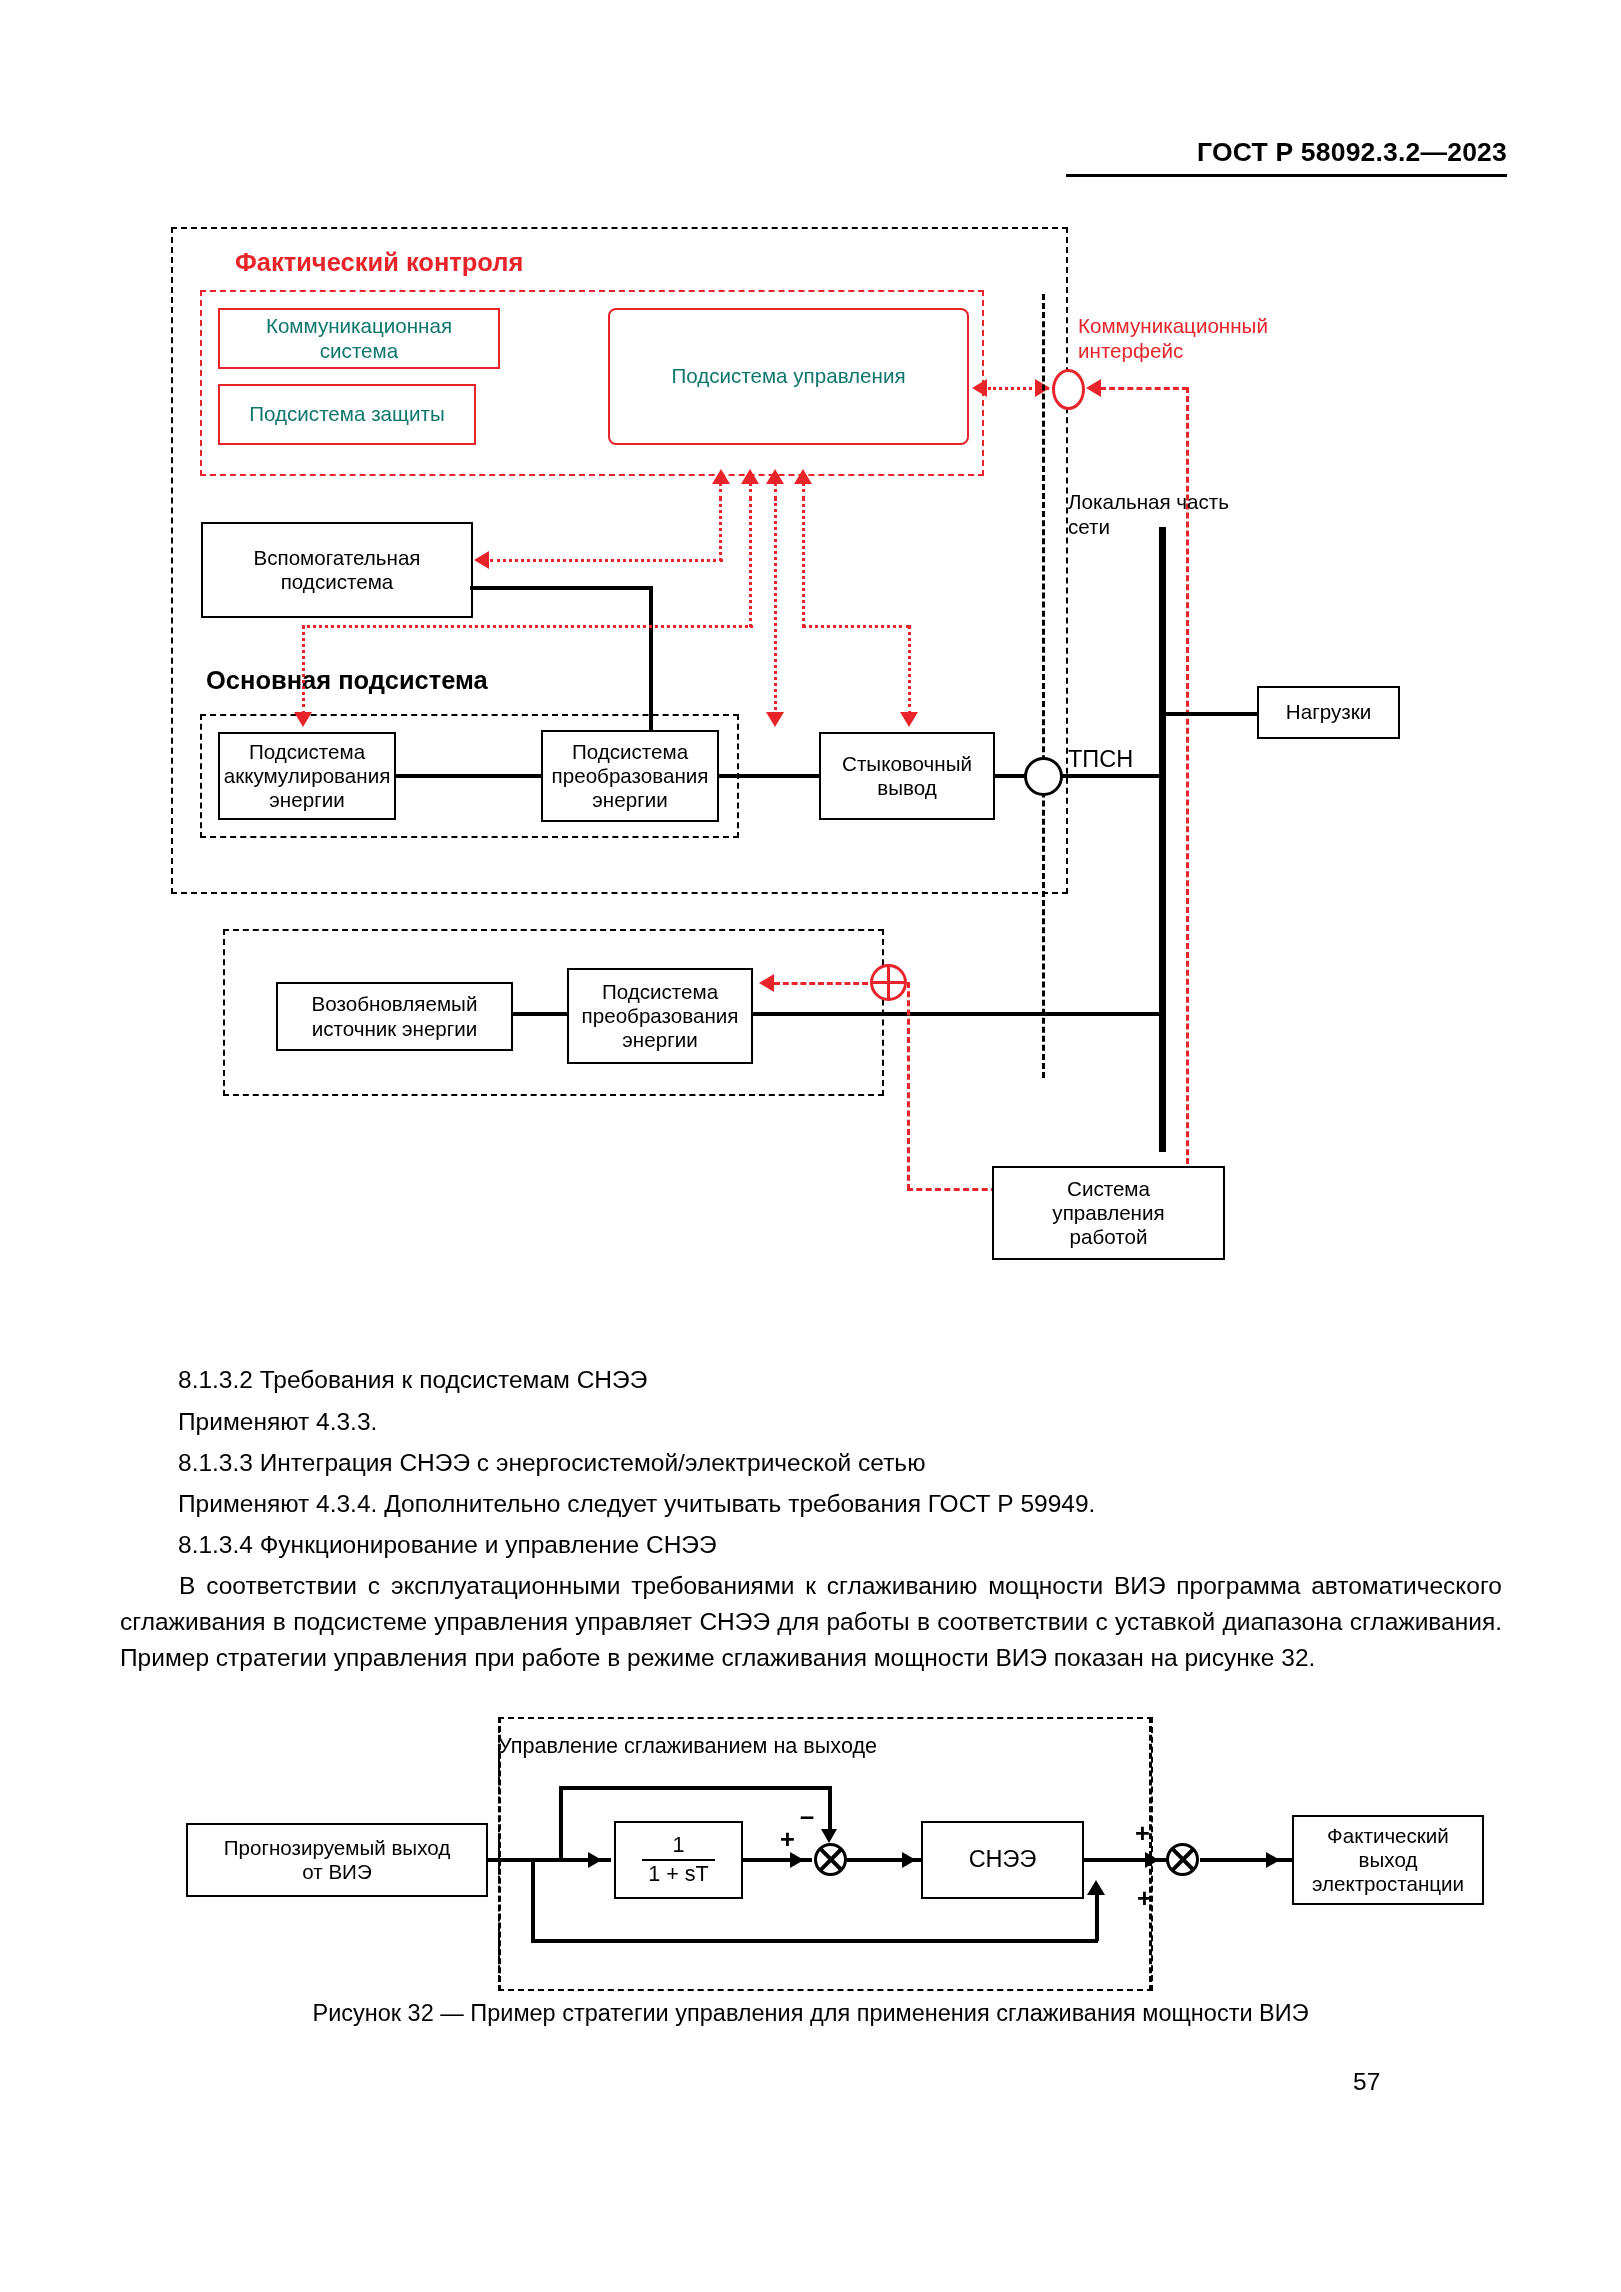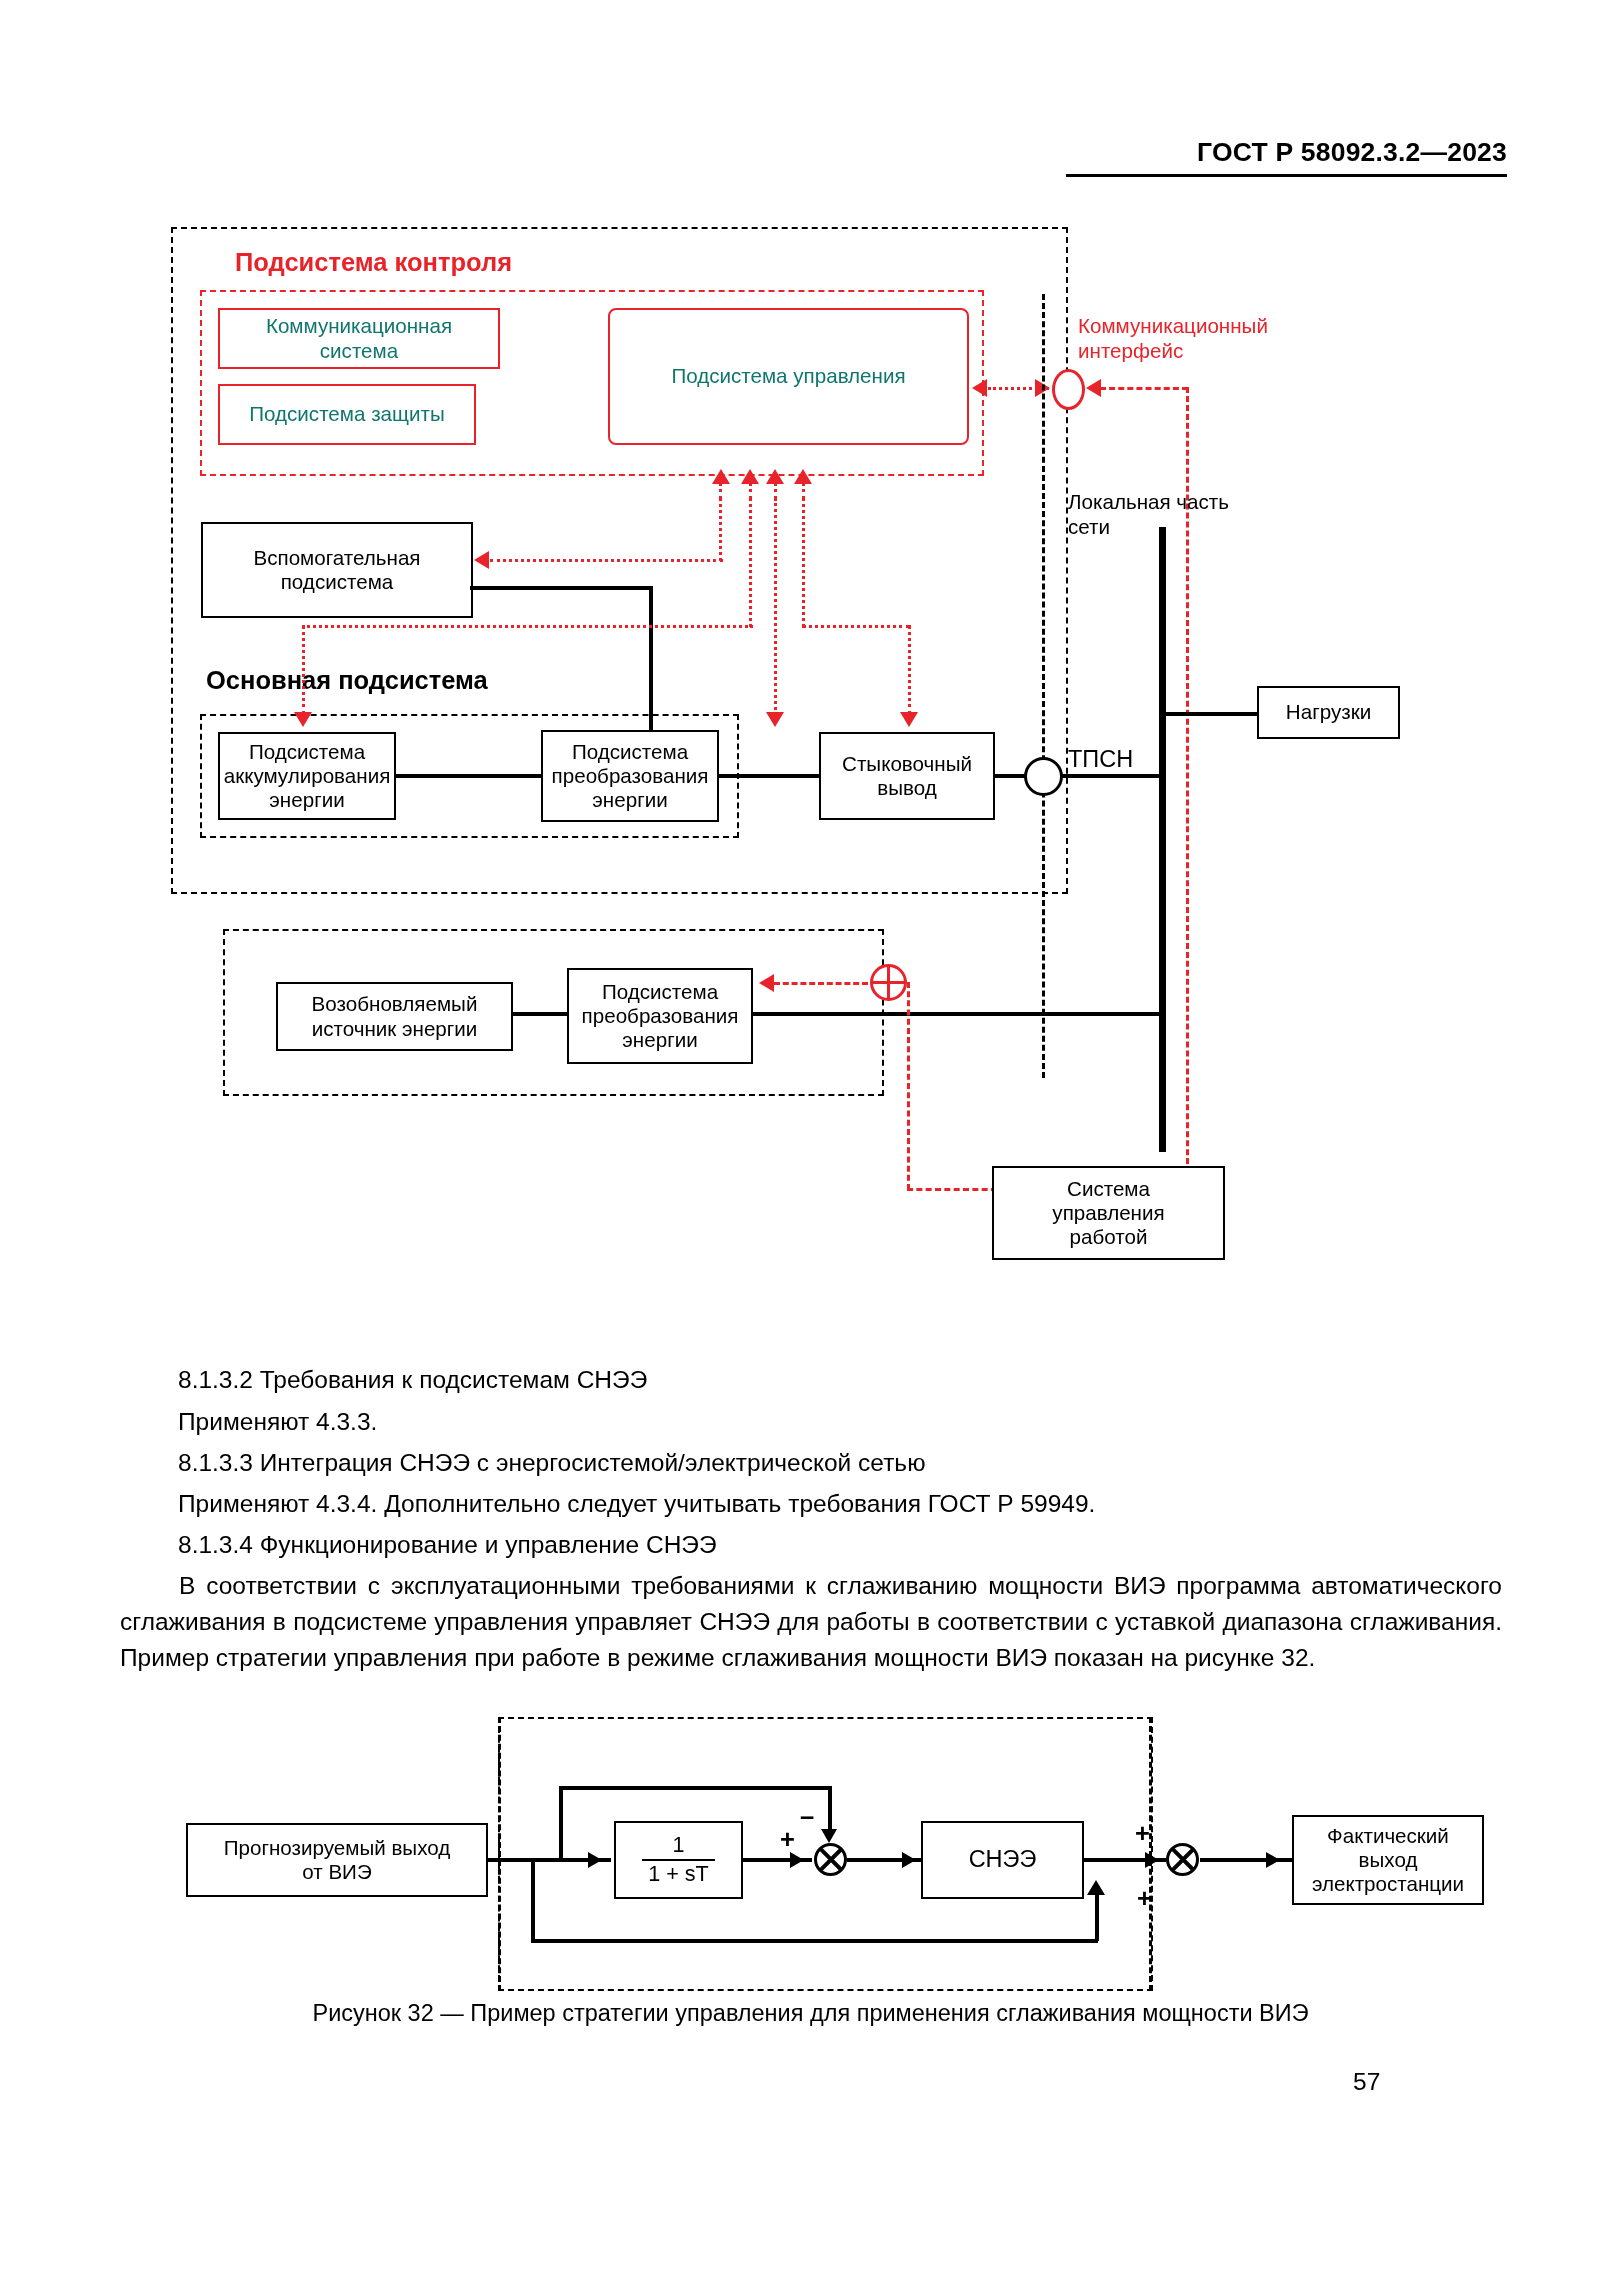--- a/index.html
+++ b/index.html
@@ -127,21 +127,21 @@
 </head>
 <body>
 
 <div id="doc-standard-number">ГОСТ Р 58092.3.2—2023</div>
 <div id="header-rule"></div>
 
 <div class="fig" style="left:0;top:0;width:1621px;height:1333px;">
 
   <div class="dash-box" style="left:171px;top:227px;width:897px;height:667px;"></div>
 
-  <div class="label bold-red" style="left:235px;top:247px;width:392px;text-align:left;">Подсистема контроля</div>
+  <div class="label bold-red" style="left:235px;top:247px;width:392px;text-align:left;">Фактический контроля</div>
 
   <div class="dash-box red" style="left:200px;top:290px;width:784px;height:186px;"></div>
 
   <div class="box red" style="left:218px;top:308px;width:282px;height:61px;">Коммуникационная система</div>
 
   <div class="box red" style="left:218px;top:384px;width:258px;height:61px;">Подсистема защиты</div>
 
   <div class="box red" style="left:608px;top:308px;width:361px;height:137px;border-radius:8px;">Подсистема управления</div>
 
   <div class="label red" style="left:1078px;top:314px;width:255px;text-align:left;white-space:pre-line;">Коммуникационный
@@ -255,20 +255,21 @@
 <div class="para" style="left:178px;top:1404px;width:1274px;">Применяют 4.3.3.</div>
 <div class="para" style="left:178px;top:1445px;width:1274px;">8.1.3.3  Интеграция СНЭЭ с энергосистемой/электрической сетью</div>
 <div class="para" style="left:178px;top:1486px;width:1274px;">Применяют 4.3.4. Дополнительно следует учитывать требования ГОСТ Р 59949.</div>
 <div class="para" style="left:178px;top:1527px;width:1274px;">8.1.3.4  Функционирование и управление СНЭЭ</div>
 <div class="para just" style="left:120px;top:1568px;width:1382px;text-indent:59px;">В соответствии с эксплуатационными требованиями к сглаживанию мощности ВИЭ программа автоматического сглаживания в подсистеме управления управляет СНЭЭ для работы в соответствии с уставкой диапазона сглаживания. Пример стратегии управления при работе в режиме сглаживания мощности ВИЭ показан на рисунке 32.</div>
 
 <div class="fig" style="left:0;top:0;width:1621px;height:2293px;">
 
   <div class="dash-box" style="left:498px;top:1717px;width:655px;height:274px;"></div>
 
+  <div class="label" style="left:498px;top:1733px;width:655px;font-size:21.6px;">Управление сглаживанием на выходе</div>
 
   <div class="box" style="left:186px;top:1823px;width:302px;height:74px;white-space:pre-line;">Прогнозируемый выход
 от ВИЭ</div>
 
   <div class="hline" style="left:486px;top:1858px;width:125px;"></div>
   <div class="arr arr-right-k" style="left:588px;top:1852px;"></div>
 
   <div class="vline" style="left:531px;top:1858px;height:84px;"></div>
   <div class="hline" style="left:531px;top:1939px;width:567px;"></div>
 

